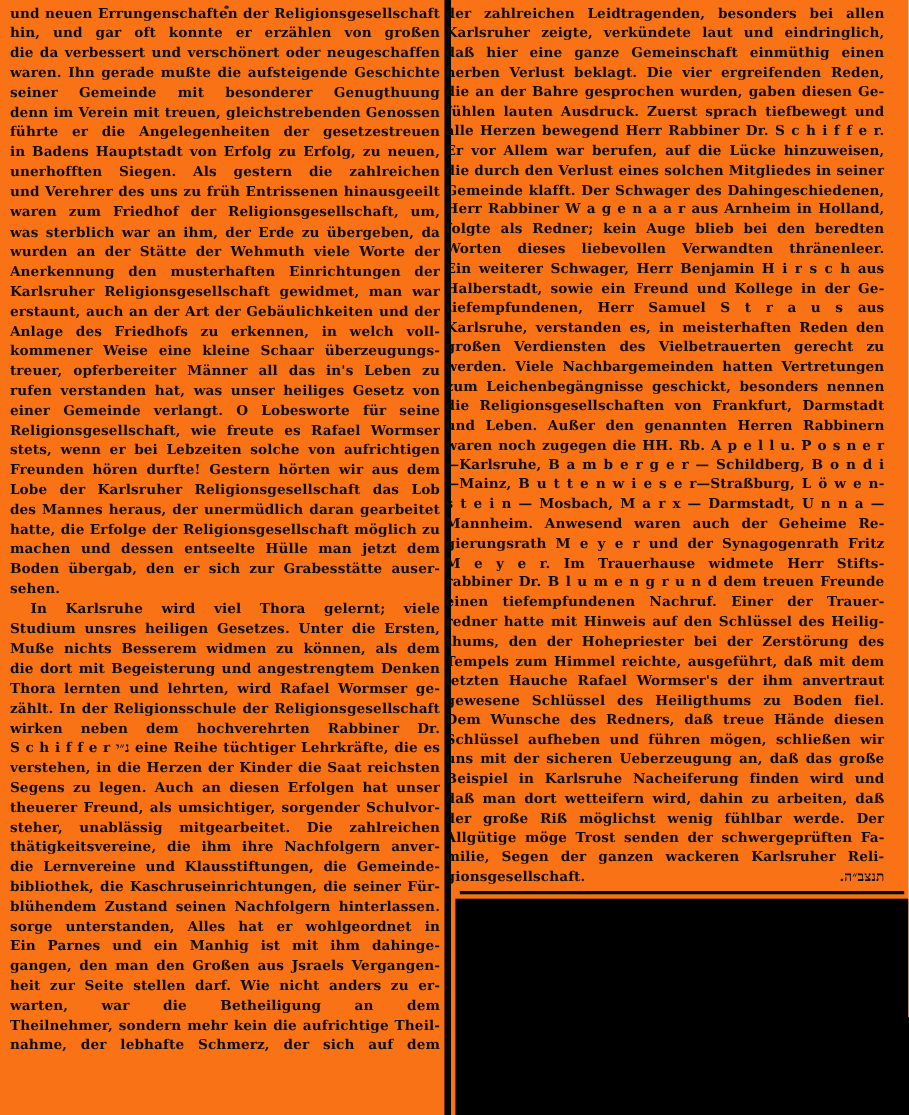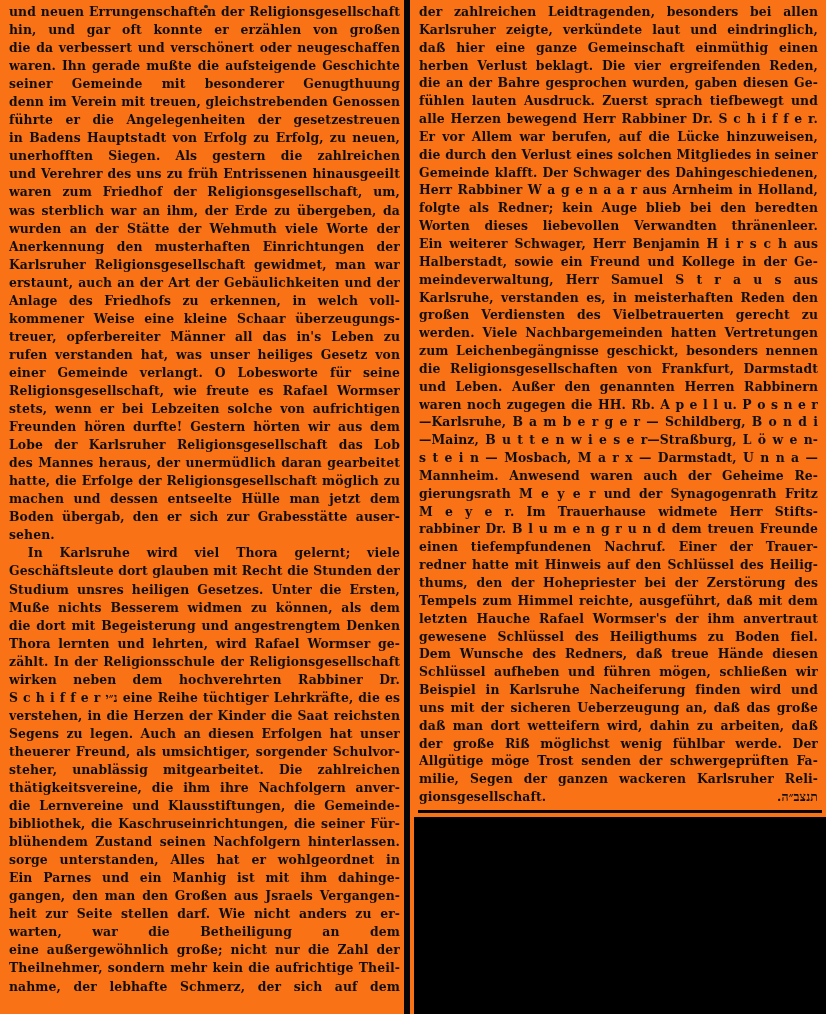--- a/index.html
+++ b/index.html
@@ -7,21 +7,21 @@
     position:relative;
     width:826px;height:1014px;
     background:#f97316;
     overflow:hidden;
     font-family:"DejaVu Serif","Liberation Serif",serif;
     font-weight:700;
     color:#100f0d;
   }
   .col{position:absolute;top:3px;}
   .col-left{left:9px;width:391px;}
-  .col-right{left:419px;width:399px;}
+  .col-right{left:405px;width:399px;}
   .line{
     font-size:12.4px;
     text-align:justify;
     text-align-last:justify;
     overflow:hidden;
     white-space:normal;
     letter-spacing:0.1px;
   }
   .col-left .line{height:18.05px;line-height:18.05px;}
   .col-right .line{height:17.85px;line-height:17.85px;}
@@ -71,63 +71,61 @@
       <div class="line">Religionsgesellschaft, wie freute es Rafael Wormser</div>
       <div class="line">stets, wenn er bei Lebzeiten solche von aufrichtigen</div>
       <div class="line">Freunden hören durfte! Gestern hörten wir aus dem</div>
       <div class="line">Lobe der Karlsruher Religionsgesellschaft das Lob</div>
       <div class="line">des Mannes heraus, der unermüdlich daran gearbeitet</div>
       <div class="line">hatte, die Erfolge der Religionsgesellschaft möglich zu</div>
       <div class="line">machen und dessen entseelte Hülle man jetzt dem heiligen</div>
       <div class="line">Boden übergab, den er sich zur Grabesstätte auser-</div>
       <div class="line">sehen.</div>
       <div class="line">  In Karlsruhe wird viel Thora gelernt; viele</div>
-      <div class="line">Geschäftsleute dort glauben mit Recht die Stunden der</div>
       <div class="line">Studium unsres heiligen Gesetzes. Unter die Ersten,</div>
       <div class="line">Muße nichts Besserem widmen zu können, als dem</div>
       <div class="line">die dort mit Begeisterung und angestrengtem Denken</div>
       <div class="line">Thora lernten und lehrten, wird Rafael Wormser ge-</div>
       <div class="line">zählt. In der Religionsschule der Religionsgesellschaft</div>
       <div class="line">wirken neben dem hochverehrten Rabbiner Dr.</div>
       <div class="line">S c h i f f e r נ״י eine Reihe tüchtiger Lehrkräfte, die es</div>
       <div class="line">verstehen, in die Herzen der Kinder die Saat reichsten</div>
       <div class="line">Segens zu legen. Auch an diesen Erfolgen hat unser</div>
       <div class="line">theuerer Freund, als umsichtiger, sorgender Schulvor-</div>
       <div class="line">steher, unablässig mitgearbeitet. Die zahlreichen Wohl-</div>
       <div class="line">thätigkeitsvereine, die ihm ihre Nachfolgern anver-</div>
       <div class="line">die Lernvereine und Klausstiftungen, die Gemeinde-</div>
       <div class="line">bibliothek, die Kaschruseinrichtungen, die seiner Für-</div>
       <div class="line">blühendem Zustand seinen Nachfolgern hinterlassen.</div>
       <div class="line">sorge unterstanden, Alles hat er wohlgeordnet in</div>
       <div class="line">Ein Parnes und ein Manhig ist mit ihm dahinge-</div>
       <div class="line">gangen, den man den Großen aus Jsraels Vergangen-</div>
       <div class="line">heit zur Seite stellen darf. Wie nicht anders zu er-</div>
       <div class="line">warten, war die Betheiligung an dem Leichenbegängniß</div>
-      <div class="line">eine außergewöhnlich große; nicht nur die Zahl der</div>
       <div class="line">Theilnehmer, sondern mehr kein die aufrichtige Theil-</div>
       <div class="line">nahme, der lebhafte Schmerz, der sich auf dem Gesichte</div>
     </div>
   <div class="divider"></div>
   <div class="col col-right">
       <div class="line">der zahlreichen Leidtragenden, besonders bei allen</div>
       <div class="line">Karlsruher zeigte, verkündete laut und eindringlich,</div>
       <div class="line">daß hier eine ganze Gemeinschaft einmüthig einen</div>
       <div class="line">herben Verlust beklagt. Die vier ergreifenden Reden,</div>
       <div class="line">die an der Bahre gesprochen wurden, gaben diesen Ge-</div>
       <div class="line">fühlen lauten Ausdruck. Zuerst sprach tiefbewegt und</div>
       <div class="line">alle Herzen bewegend Herr Rabbiner Dr. S c h i f f e r.</div>
       <div class="line">Er vor Allem war berufen, auf die Lücke hinzuweisen,</div>
       <div class="line">die durch den Verlust eines solchen Mitgliedes in seiner</div>
       <div class="line">Gemeinde klafft. Der Schwager des Dahingeschiedenen,</div>
       <div class="line">Herr Rabbiner W a g e n a a r aus Arnheim in Holland,</div>
       <div class="line">folgte als Redner; kein Auge blieb bei den beredten</div>
       <div class="line">Worten dieses liebevollen Verwandten thränenleer.</div>
       <div class="line">Ein weiterer Schwager, Herr Benjamin H i r s c h aus</div>
       <div class="line">Halberstadt, sowie ein Freund und Kollege in der Ge-</div>
-      <div class="line">meindeverwaltung, Herr Samuel S t r a u s aus</div>
+      <div class="line">tiefempfundenen, Herr Samuel S t r a u s aus</div>
       <div class="line">Karlsruhe, verstanden es, in meisterhaften Reden den</div>
       <div class="line">großen Verdiensten des Vielbetrauerten gerecht zu</div>
       <div class="line">werden. Viele Nachbargemeinden hatten Vertretungen</div>
       <div class="line">zum Leichenbegängnisse geschickt, besonders nennen wir</div>
       <div class="line">die Religionsgesellschaften von Frankfurt, Darmstadt</div>
       <div class="line">und Leben. Außer den genannten Herren Rabbinern</div>
       <div class="line">waren noch zugegen die HH. Rb. A p e l l u. P o s n e r</div>
       <div class="line">—Karlsruhe, B a m b e r g e r — Schildberg, B o n d i</div>
       <div class="line">—Mainz, B u t t e n w i e s e r—Straßburg, L ö w e n-</div>
       <div class="line">s t e i n — Mosbach, M a r x — Darmstadt, U n n a —</div>
@@ -136,22 +134,22 @@
       <div class="line">M e y e r. Im Trauerhause widmete Herr Stifts-</div>
       <div class="line">rabbiner Dr. B l u m e n g r u n d dem treuen Freunde</div>
       <div class="line">einen tiefempfundenen Nachruf. Einer der Trauer-</div>
       <div class="line">redner hatte mit Hinweis auf den Schlüssel des Heilig-</div>
       <div class="line">thums, den der Hohepriester bei der Zerstörung des</div>
       <div class="line">Tempels zum Himmel reichte, ausgeführt, daß mit dem</div>
       <div class="line">letzten Hauche Rafael Wormser's der ihm anvertraut</div>
       <div class="line">gewesene Schlüssel des Heiligthums zu Boden fiel.</div>
       <div class="line">Dem Wunsche des Redners, daß treue Hände diesen</div>
       <div class="line">Schlüssel aufheben und führen mögen, schließen wir</div>
+      <div class="line">uns mit der sicheren Ueberzeugung an, daß das große</div>
       <div class="line">Beispiel in Karlsruhe Nacheiferung finden wird und</div>
-      <div class="line">uns mit der sicheren Ueberzeugung an, daß das große</div>
       <div class="line">daß man dort wetteifern wird, dahin zu arbeiten, daß</div>
       <div class="line">der große Riß möglichst wenig fühlbar werde. Der</div>
       <div class="line">Allgütige möge Trost senden der schwergeprüften Fa-</div>
       <div class="line">milie, Segen der ganzen wackeren Karlsruher Reli-</div>
       <div class="line">gionsgesellschaft. .תנצב״ה</div>
     </div>
   <div class="end-rule"></div>
   <div class="redaction"></div>
   <div class="speck"></div>
 </div>

